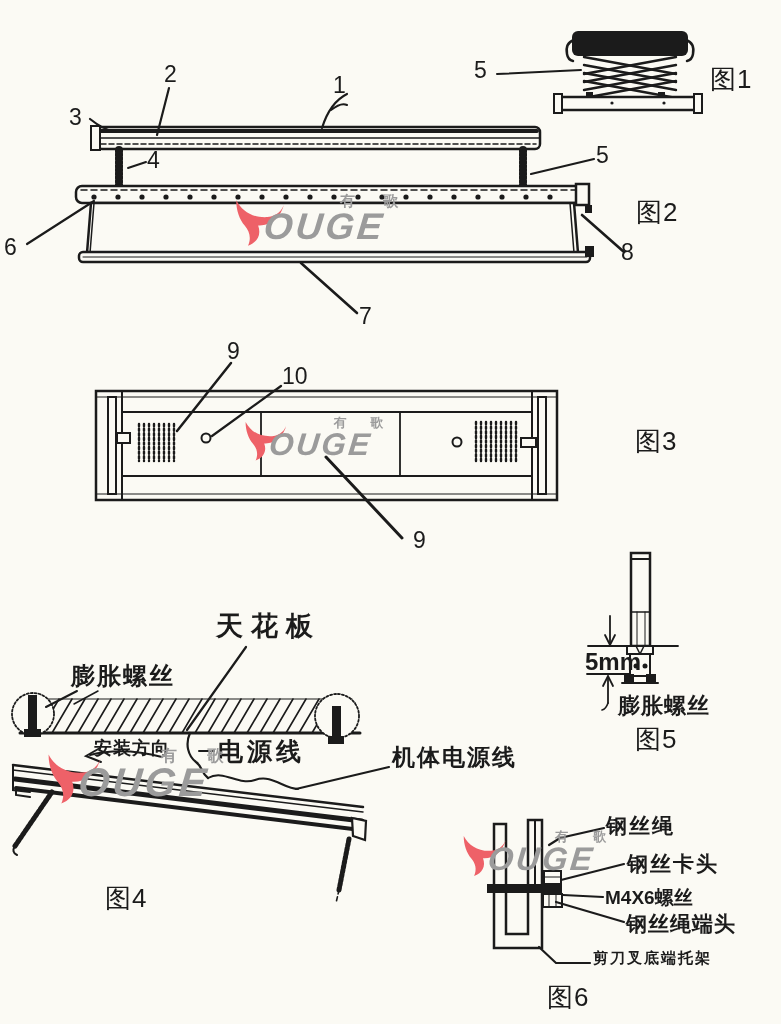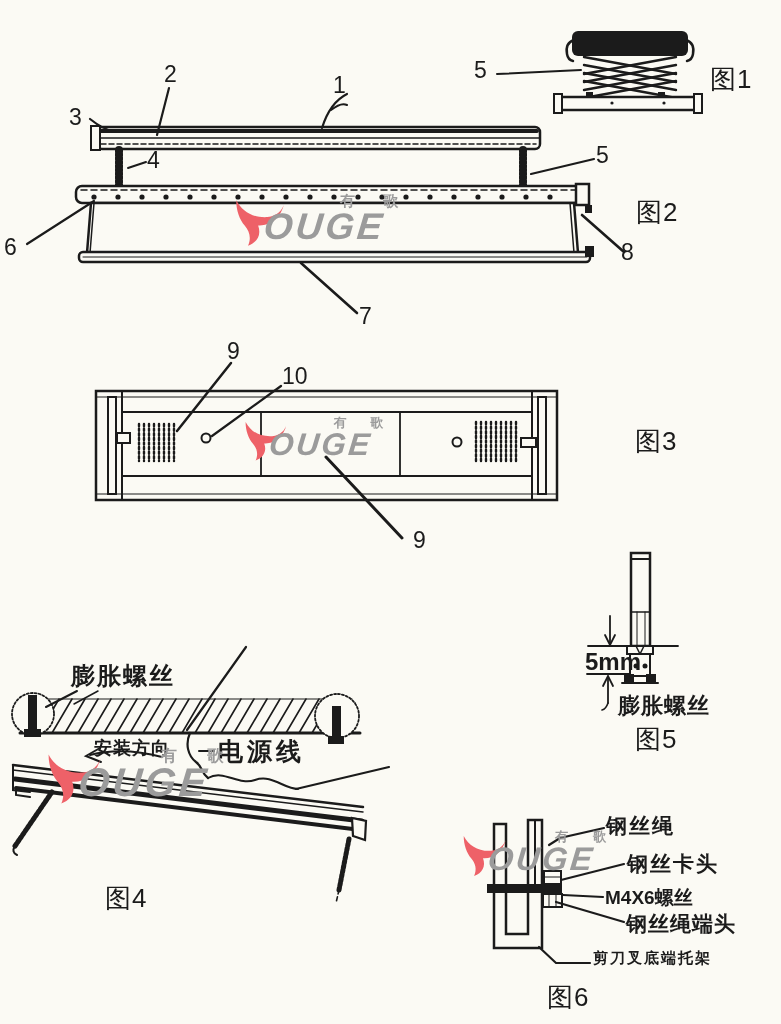--- a/index.html
+++ b/index.html
@@ -283,23 +283,25 @@
   <span class="lbl num" style="left:282px;top:363px">10</span>
   <span class="lbl num" style="left:413px;top:527px">9</span>
 
   <span class="lbl cap" style="left:710px;top:62px">图1</span>
   <span class="lbl cap" style="left:636px;top:195px">图2</span>
   <span class="lbl cap" style="left:635px;top:424px">图3</span>
   <span class="lbl cap" style="left:105px;top:881px">图4</span>
   <span class="lbl cap" style="left:635px;top:722px">图5</span>
   <span class="lbl cap" style="left:547px;top:980px">图6</span>
 
+  <span class="lbl cn" style="left:216px;top:608px;font-size:27px;letter-spacing:8px">天花板</span>
   <span class="lbl cn" style="left:71px;top:660px;font-size:24px;letter-spacing:2px">膨胀螺丝</span>
   <span class="lbl cn" style="left:94px;top:736px;font-size:18px;letter-spacing:1px">安装方向</span>
   <span class="lbl cn" style="left:218px;top:735px;font-size:25px;letter-spacing:4px">电源线</span>
+  <span class="lbl cn" style="left:392px;top:742px;font-size:23px;letter-spacing:2px">机体电源线</span>
 
   <span class="lbl cn" style="left:585px;top:648px;font-size:24px">5mm</span>
   <span class="lbl cn" style="left:618px;top:691px;font-size:22px;letter-spacing:1px">膨胀螺丝</span>
 
   <span class="lbl cn" style="left:606px;top:812px;font-size:21px;letter-spacing:2px">钢丝绳</span>
   <span class="lbl cn" style="left:627px;top:850px;font-size:21px;letter-spacing:2px">钢丝卡头</span>
   <span class="lbl cn" style="left:605px;top:885px;font-size:19px">M4X6螺丝</span>
   <span class="lbl cn" style="left:626px;top:910px;font-size:21px;letter-spacing:1px">钢丝绳端头</span>
   <span class="lbl cn" style="left:593px;top:949px;font-size:15px;letter-spacing:2px">剪刀叉底端托架</span>
 

